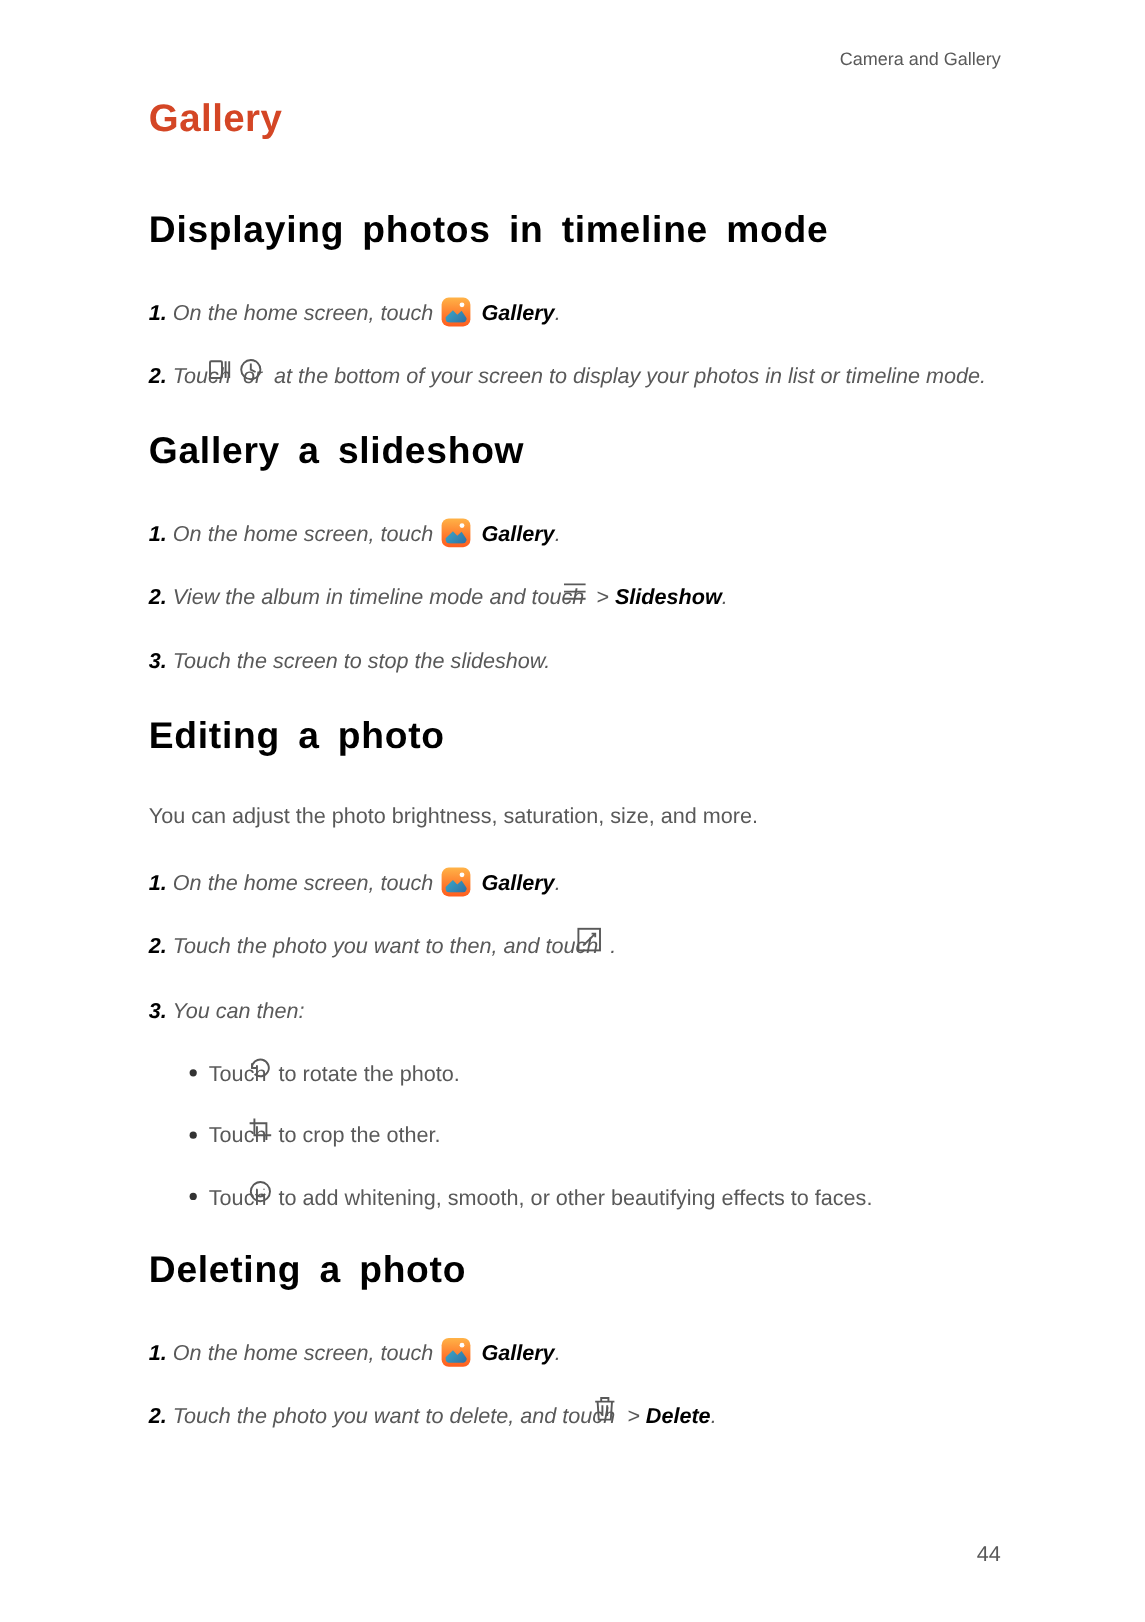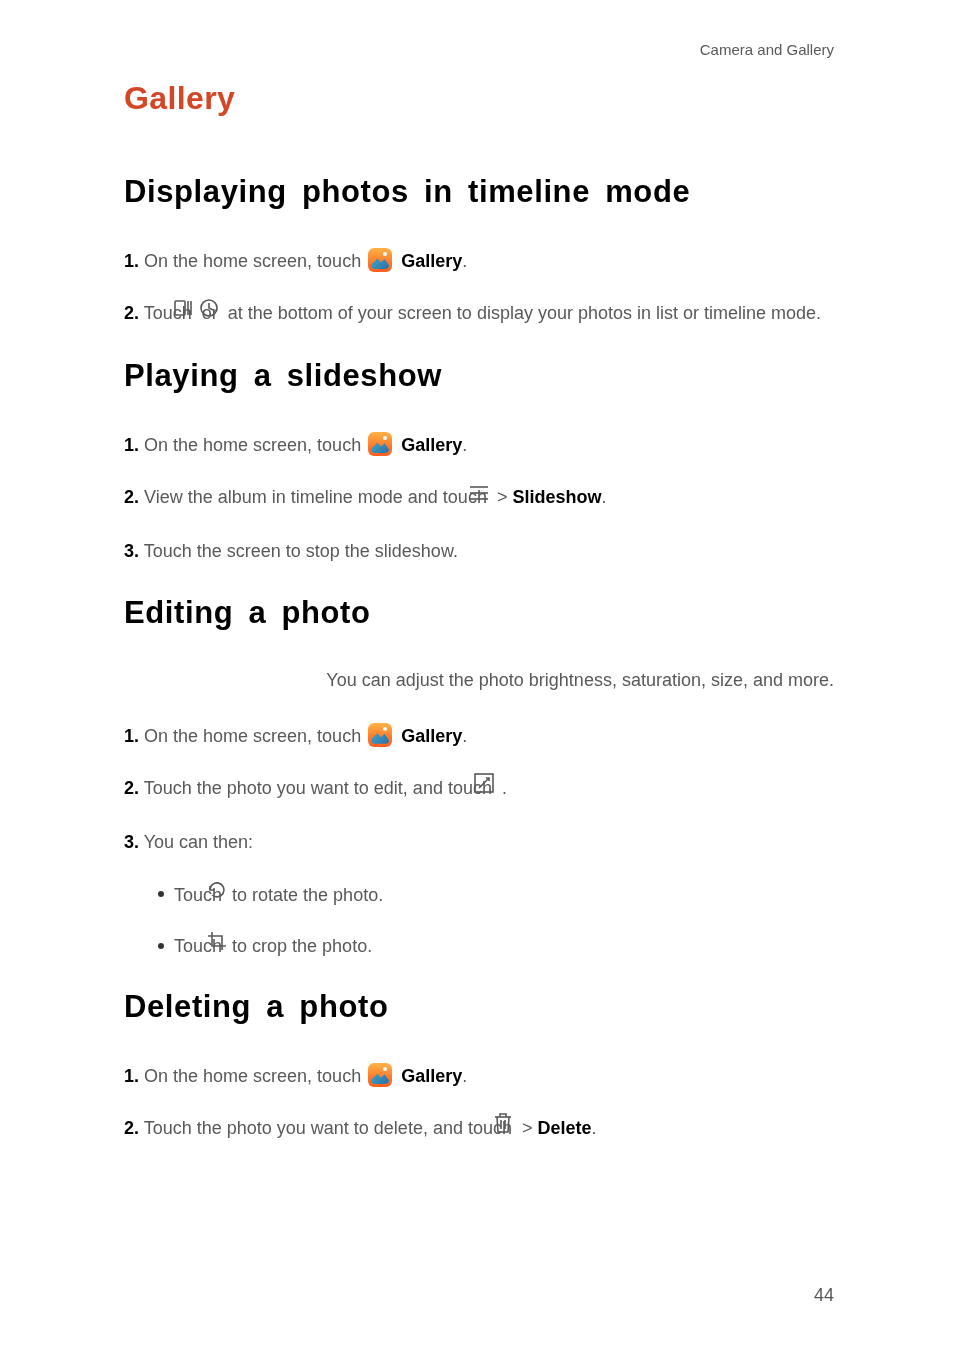--- a/index.html
+++ b/index.html
@@ -38,20 +38,21 @@
     letter-spacing: 0.6px;
     word-spacing: 6px;
   }
   .step {
     font-size: 18px;
     color: #595959;
     margin-bottom: 22px;
     padding-left: 24px;
     text-indent: -24px;
     line-height: 1.7;
+    font-style: italic;
   }
   .step .num { font-weight: 700; color: #000; }
   .step b { font-weight: 700; color: #000; }
   .bullet-list { margin-left: 34px; margin-top: 16px; }
   .bullet {
     font-size: 18px;
     color: #595959;
     margin-bottom: 20px;
     padding-left: 20px;
     text-indent: -20px;
@@ -65,21 +66,20 @@
     border-radius: 50%;
     vertical-align: middle;
     margin-right: 10px;
     position: relative;
     top: -2px;
   }
   .intro {
     font-size: 18px;
     color: #595959;
     margin-bottom: 26px;
-    text-align: right;
   }
   .page-num {
     position: absolute;
     bottom: 42px;
     right: 120px;
     font-size: 18px;
     color: #595959;
   }
   .icon-inline {
     display: inline-block;
@@ -129,21 +129,21 @@
   <span class="num">2.</span><span> Touch </span><span class="icon-inline"><svg class="stroke-icon" width="20" height="20" viewBox="0 0 20 20">
         <rect x="2" y="3" width="10" height="14" rx="1"></rect>
         <line x1="15" y1="3" x2="15" y2="17"></line>
         <line x1="18" y1="3" x2="18" y2="17"></line>
       </svg></span><span> or </span><span class="icon-inline"><svg class="stroke-icon" width="20" height="20" viewBox="0 0 20 20">
         <circle cx="10" cy="10" r="8"></circle>
         <polyline points="10,5 10,10 14,12"></polyline>
       </svg></span><span> at the bottom of your screen to display your photos in list or timeline mode.</span>
 </div>
 
-<h2 class="section">Playing  a  slideshow</h2>
+<h2 class="section">Gallery  a  slideshow</h2>
 
 <div class="step">
   <span class="num">1.</span><span> On the home screen, touch </span><span class="icon-inline gallery-icon"></span><b> Gallery</b><span>.</span>
 </div>
 
 <div class="step">
   <span class="num">2.</span><span> View the album in timeline mode and touch </span><span class="icon-inline"><svg class="stroke-icon" width="22" height="18" viewBox="0 0 22 18">
         <line x1="2" y1="3" x2="20" y2="3"></line>
         <line x1="2" y1="9" x2="20" y2="9"></line>
         <line x1="2" y1="15" x2="20" y2="15"></line>
@@ -156,21 +156,21 @@
 
 <h2 class="section">Editing  a  photo</h2>
 
 <div class="intro">You can adjust the photo brightness, saturation, size, and more.</div>
 
 <div class="step">
   <span class="num">1.</span><span> On the home screen, touch </span><span class="icon-inline gallery-icon"></span><b> Gallery</b><span>.</span>
 </div>
 
 <div class="step">
-  <span class="num">2.</span><span> Touch the photo you want to edit, and touch </span><span class="icon-inline"><svg class="stroke-icon" width="22" height="22" viewBox="0 0 22 22">
+  <span class="num">2.</span><span> Touch the photo you want to then, and touch </span><span class="icon-inline"><svg class="stroke-icon" width="22" height="22" viewBox="0 0 22 22">
         <rect x="2" y="2" width="18" height="18"></rect>
         <line x1="6" y1="16" x2="16" y2="6"></line>
         <polyline points="13,6 16,6 16,9"></polyline>
       </svg></span><span> .</span>
 </div>
 
 <div class="step">
   <span class="num">3.</span><span> You can then:</span>
 </div>
 
@@ -182,23 +182,31 @@
           <polyline points="3,6 3,10 7,10"></polyline>
         </svg></span><span> to rotate the photo.</span>
   </div>
 
 
 
   <div class="bullet">
     <span class="dot"></span><span>Touch </span><span class="icon-inline"><svg class="stroke-icon" width="20" height="20" viewBox="0 0 20 20">
           <polyline points="5,1 5,15 19,15"></polyline>
           <polyline points="1,5 15,5 15,19"></polyline>
-        </svg></span><span> to crop the photo.</span>
+        </svg></span><span> to crop the other.</span>
   </div>
 
+  <div class="bullet">
+    <span class="dot"></span><span>Touch </span><span class="icon-inline"><svg class="stroke-icon" width="20" height="20" viewBox="0 0 20 20">
+          <circle cx="10" cy="10" r="8"></circle>
+          <circle cx="7" cy="8" r="0.6" fill="#595959" stroke="none"></circle>
+          <circle cx="13" cy="8" r="0.6" fill="#595959" stroke="none"></circle>
+          <path d="M6 12 q4 4 8 0"></path>
+        </svg></span><span> to add whitening, smooth, or other beautifying effects to faces.</span>
+  </div>
 
 </div>
 
 <h2 class="section" style="margin-top:0">Deleting  a  photo</h2>
 
 <div class="step">
   <span class="num">1.</span><span> On the home screen, touch </span><span class="icon-inline gallery-icon"></span><b> Gallery</b><span>.</span>
 </div>
 
 <div class="step">

